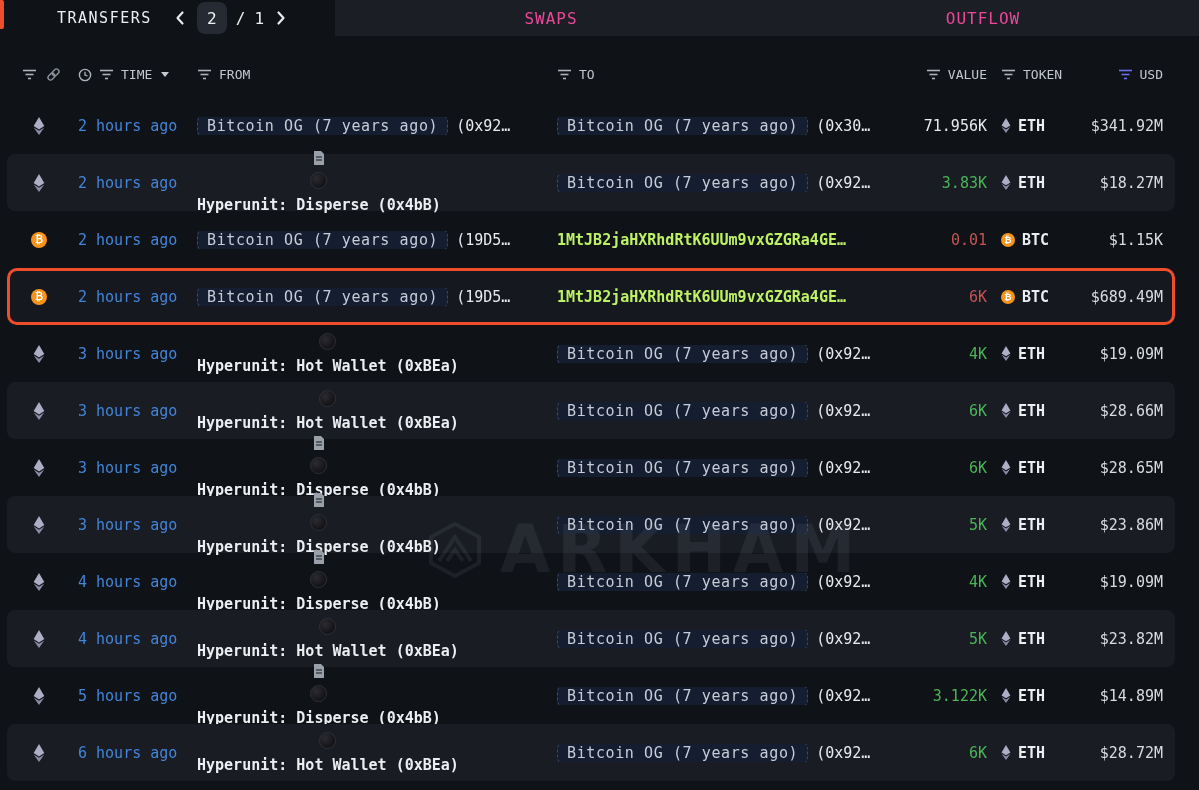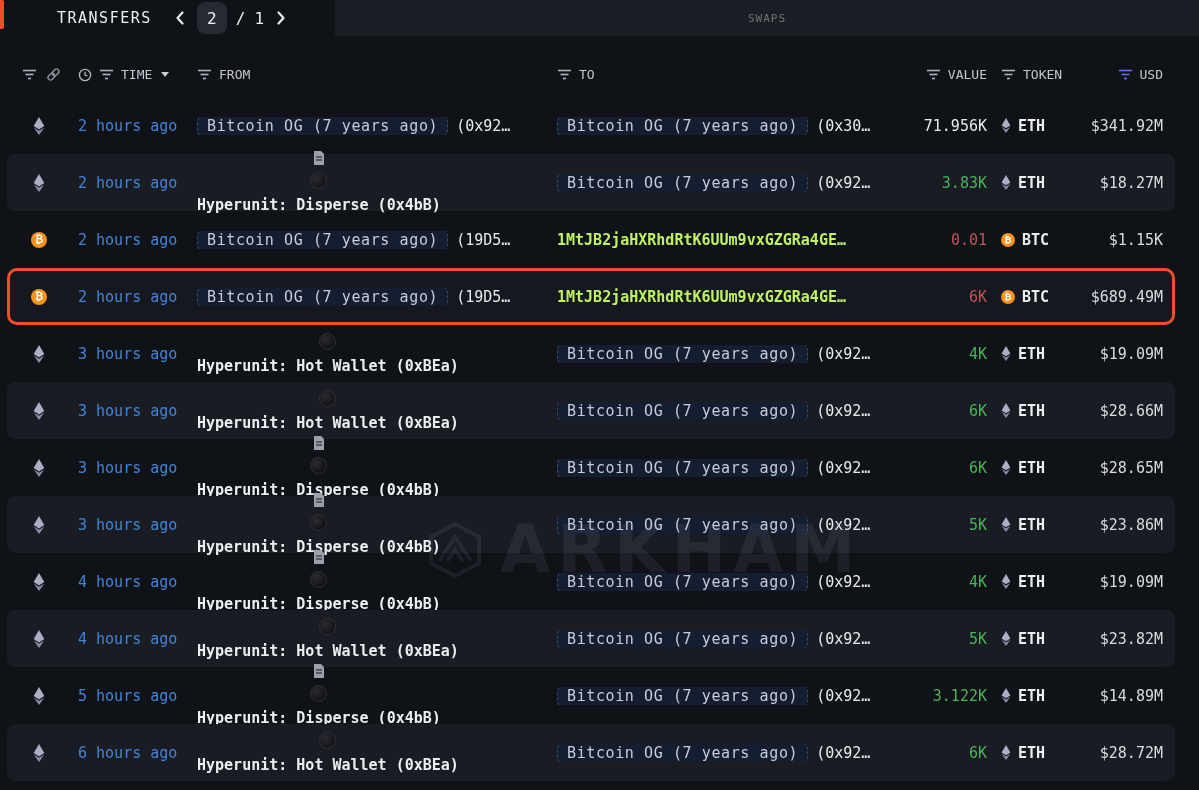--- a/index.html
+++ b/index.html
@@ -15,21 +15,21 @@
   .topbar { display:flex; height:36px; width:100%; }
   .active-tab-zone { width:335px; display:flex; align-items:center; background:#0f1217; }
   .transfers-label { margin-left:57px; font-size:15px; letter-spacing:1.5px; color:#eceef1; }
   .pagination { display:flex; align-items:center; margin-left:20px; gap:9px; }
   .chev-btn { background:none; border:none; cursor:pointer; display:flex; align-items:center; padding:2px; }
   .page-box { min-width:30px; height:32px; border-radius:8px; background:#262a33;
               display:flex; align-items:center; justify-content:center; font-size:16px; color:#eceef1; }
   .page-sep, .page-total { font-size:16px; color:#eceef1; }
   .tabs-zone { flex:1; display:flex; background:#1b1e25; }
   .tab { flex:1; display:flex; align-items:center; justify-content:center;
-         font-size:11px; letter-spacing:1px; color:#737373; cursor:pointer; }
+         font-size:16px; letter-spacing:1px; color:#ec4899; cursor:pointer; }
   
   .table-head { height:45px; display:flex; align-items:center; margin:16px 24px 0 7px; color:#c3c7ce; font-size:13px; }
   .hcell { display:flex; align-items:center; gap:7px; }
   .h-chain { flex:0 0 64px; padding-left:15px; gap:9px; }
   .h-time  { flex:0 0 118px; padding-left:7px; }
   .h-from  { flex:0 0 360px; padding-left:8px; }
   .h-to    { flex:1; padding-left:8px; }
   .h-value { flex:0 0 96px; justify-content:flex-end; }
   .h-token { flex:0 0 78px; padding-left:14px; }
   .h-usd   { flex:0 0 110px; justify-content:flex-end; padding-right:12px; }
@@ -92,20 +92,21 @@
       <span class="page-total">1</span>
       <button class="chev-btn">
         <svg width="12" height="16" viewBox="0 0 12 16">
           <polyline points="3.5,2.5 8.5,8 3.5,13.5" fill="none" stroke="#e8eaed" stroke-width="2.2" stroke-linecap="round" stroke-linejoin="round"></polyline>
         </svg>
       </button>
     </div>
   </div>
   <div class="tabs-zone">
     <div class="tab">SWAPS</div>
+    <div class="tab">OUTFLOW</div>
   </div>
 </div>
 
 <div class="table-head">
   <div class="hcell h-chain">
     <svg width="15" height="11" viewBox="0 0 15 11">
       <line x1="1" y1="1.5" x2="14" y2="1.5" stroke="#aeb3bb" stroke-width="1.6"></line>
       <line x1="3.5" y1="5.5" x2="11.5" y2="5.5" stroke="#aeb3bb" stroke-width="1.6"></line>
       <line x1="6" y1="9.5" x2="9" y2="9.5" stroke="#aeb3bb" stroke-width="1.6"></line>
     </svg>

